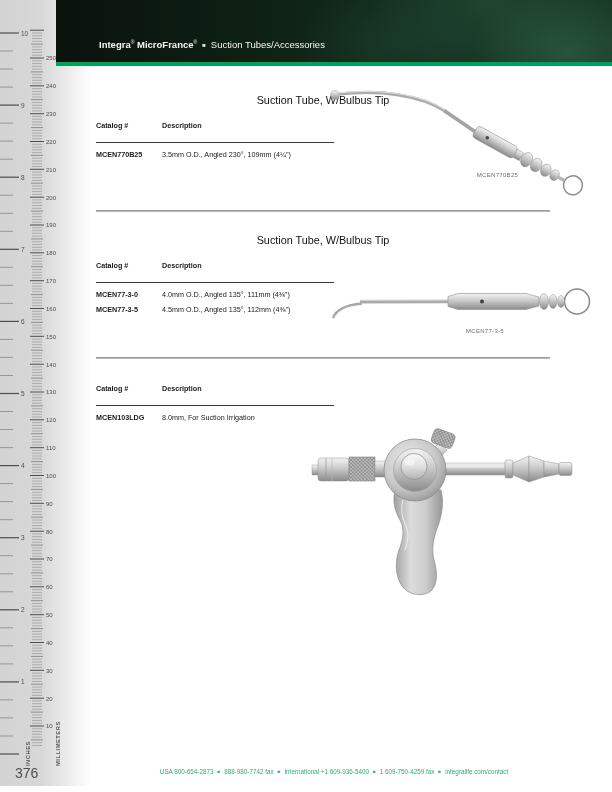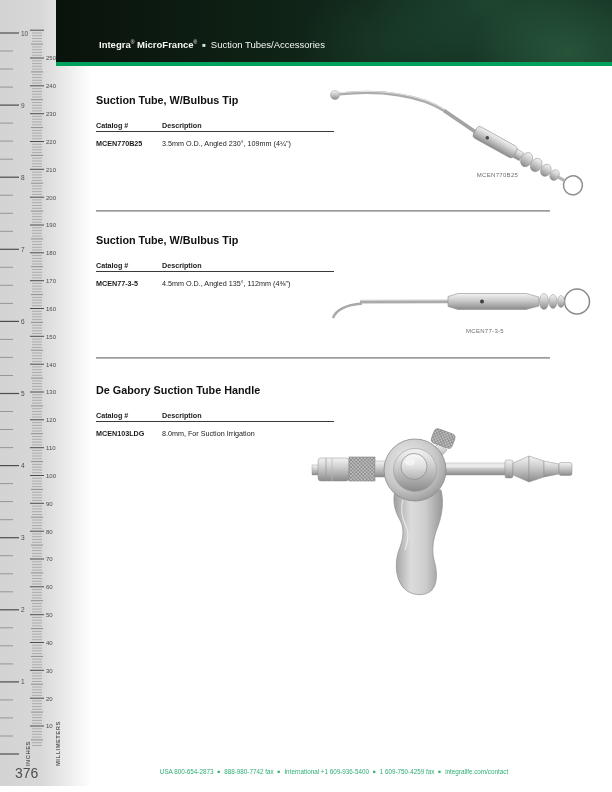--- a/index.html
+++ b/index.html
@@ -21,23 +21,23 @@
        radial-gradient(170px 110px at 78% 5%, rgba(44,96,66,.40), transparent 70%),
        radial-gradient(130px 90px at 60% 70%, rgba(36,80,56,.35), transparent 70%),
        linear-gradient(90deg,#0a120c 0%,#0e2014 35%,#143022 70%,#183826 100%);}
   .header-text{position:absolute;left:43px;top:39px;font-size:9.5px;color:#f4f6f2;white-space:nowrap;}
   .header-text .brand{font-weight:bold;}
   .header-text sup{font-size:5px;vertical-align:super;}
   .header-text .sep{color:#cfe8d8;font-size:6px;vertical-align:1px;padding:0 5px;}
   .accent-line{position:absolute;left:56px;top:62px;width:556px;height:4px;background:#00a15d;}
   
   .section{position:absolute;left:96px;width:454px;}
-  .section h2{margin:0 0 15px 0;font-size:10.8px;font-weight:bold;color:#111;}
+  .section h2{margin:0 0 15px 0;font-size:10.8px;font-weight:normal;color:#111;text-align:center;}
   .ptable{width:238px;font-size:7.2px;}
-  .thead{display:flex;border-bottom:1.2px solid #3a3a3a;padding-bottom:1px;font-weight:bold;}
+  .thead{display:flex;border-bottom:1.2px solid #3a3a3a;padding-bottom:12px;font-weight:bold;}
   .trow{display:flex;margin-top:6.5px;}
   .c1{width:66px;flex:none;}
   .trow .c1{font-weight:bold;}
   .c2{flex:1;}
   .divider{position:absolute;left:96px;width:454px;height:2.2px;
      background:linear-gradient(#8d8d8d,#c6c6c6);}
   .prod-img{position:absolute;}
   .img-label{position:absolute;font-size:6px;color:#6e6e6e;text-align:center;letter-spacing:.3px;}
   
   .footer{position:absolute;left:56px;top:768px;width:556px;text-align:center;
@@ -466,20 +466,24 @@
   <div class="divider" style="top:210px;"></div>
 
   <div class="section" style="top:234px;">
     <h2>Suction Tube, W/Bulbus Tip</h2>
     <div class="ptable">
       <div class="thead">
         <div class="c1">Catalog #</div>
         <div class="c2">Description</div>
       </div>
       <div class="trow">
+        <div class="c1">MCEN77-3-0</div>
+        <div class="c2">4.0mm O.D., Angled 135°, 111mm (4⅜")</div>
+      </div>
+      <div class="trow">
         <div class="c1">MCEN77-3-5</div>
         <div class="c2">4.5mm O.D., Angled 135°, 112mm (4⅜")</div>
       </div>
     </div>
   </div>
 
   <svg class="prod-img" style="left:330px;top:282px;" width="262" height="58" viewBox="0 0 262 58">
     <circle cx="247" cy="19.5" r="12.5" fill="#ffffff" stroke="#8a8a8a" stroke-width="1.5"></circle>
     <path d="M3 36 C 6 28, 14 23, 32 21.5" fill="none" stroke="#a8a8a8" stroke-width="2.6"></path>
     <path d="M30 19.7 L 119 19.5" stroke="#ababab" stroke-width="3.4" fill="none"></path>
@@ -488,21 +492,20 @@
     <circle cx="152" cy="19.5" r="2" fill="#3f3f3f"></circle>
     <ellipse cx="214" cy="19.5" rx="4.5" ry="8" fill="url(#gMetalV)" stroke="#8e8e8e" stroke-width="0.5"></ellipse>
     <ellipse cx="223" cy="19.5" rx="4" ry="7" fill="url(#gMetalV)" stroke="#8e8e8e" stroke-width="0.5"></ellipse>
     <ellipse cx="231" cy="19.5" rx="3.5" ry="6" fill="url(#gMetalV)" stroke="#8e8e8e" stroke-width="0.5"></ellipse>
   </svg>
   <div class="img-label" style="left:440px;top:328px;width:90px;">MCEN77-3-5</div>
 
   <div class="divider" style="top:357px;"></div>
 
   <div class="section" style="top:384px;">
-    <h2>De Gabory Suction Tube Handle</h2>
     <div class="ptable">
       <div class="thead">
         <div class="c1">Catalog #</div>
         <div class="c2">Description</div>
       </div>
       <div class="trow">
         <div class="c1">MCEN103LDG</div>
         <div class="c2">8.0mm, For Suction Irrigation</div>
       </div>
     </div>

